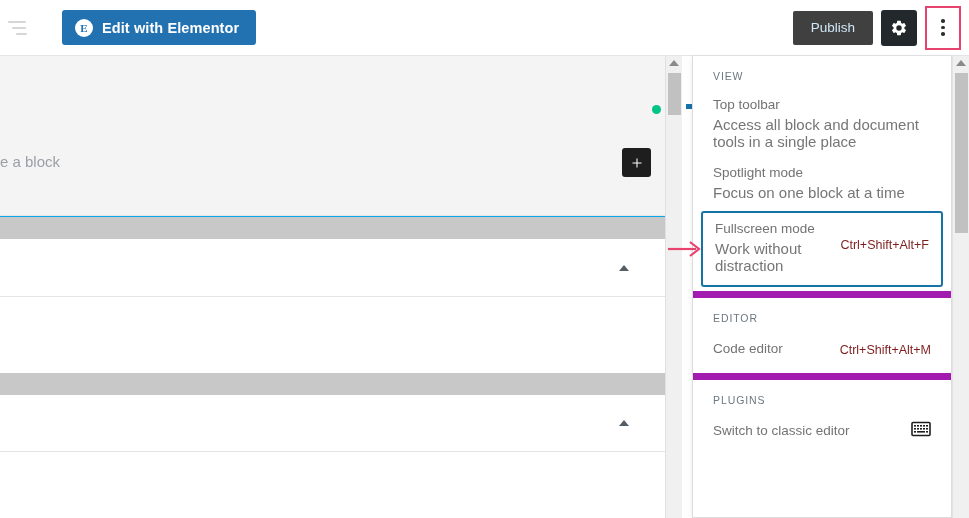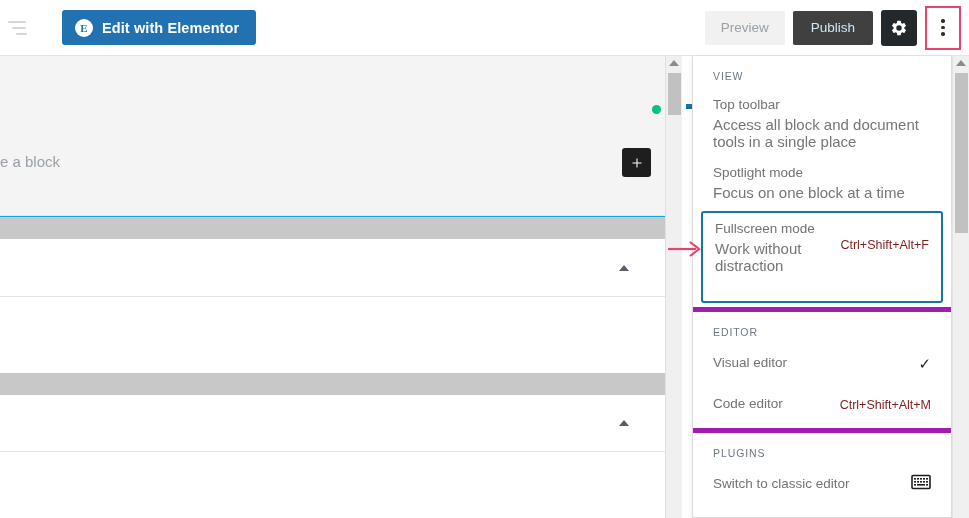--- a/index.html
+++ b/index.html
@@ -133,38 +133,38 @@
     position: absolute; left: 2px; top: 17px; width: 13px; height: 42px;
     background: #c1c1c1; cursor: pointer;
   }
 
   
   .menu {
     position: absolute; left: 692px; top: 56px; width: 260px; height: 462px;
     background: #ffffff; border: 1px solid #dcdcdc; border-top: none;
     box-shadow: 0 2px 6px rgba(0,0,0,.08);
   }
-  .menu-group { border-bottom: 5px solid #a21caf; }
+  .menu-group { border-bottom: 7px solid #a21caf; }
   .menu-group:last-child { border-bottom: none; }
   .menu-label {
     font-size: 10.5px; letter-spacing: .9px; color: #6c7781;
     padding: 14px 20px 8px 20px; text-transform: uppercase;
   }
   .menu-item {
     padding: 5px 20px 8px 20px; cursor: pointer;
     display: flex; align-items: flex-start; justify-content: space-between; gap: 8px;
   }
   .mi-text { flex: 1 1 auto; min-width: 0; }
   .mi-title { font-size: 13.5px; color: #737373; line-height: 20px; }
   .mi-desc { font-size: 15px; color: #767676; line-height: 17px; margin-top: 1px; }
   .mi-short { font-size: 12.5px; color: #7f1d1d; white-space: nowrap; padding-top: 19px; }
   .mi-short-1l { padding-top: 1px; }
 
   .menu-item.highlight {
-    margin: 2px 8px 4px 8px; padding: 6px 12px 27px 12px;
+    margin: 2px 8px 4px 8px; padding: 6px 12px 11px 12px;
     border: 2px solid #1673a8; border-radius: 3px;
   }
   .mi-check { font-size: 15px; color: #1e1e1e; padding-top: 1px; }
   .kbd-icon { padding-top: 0px; }
 
   .menu-row-inline {
     padding: 7px 20px 14px 20px; display: flex; align-items: center;
     justify-content: space-between; cursor: pointer;
   }
 
@@ -192,21 +192,20 @@
       <i></i>
       <i></i>
     </div>
 
     <button class="elementor-btn">
       <span class="el-badge">E</span>
       <span>Edit with Elementor</span>
     </button>
 
     <div class="topbar-right">
-      <button class="preview-btn">Preview</button>
       <button class="publish-btn">Publish</button>
 
       <button class="sq-btn">
         <svg width="18" height="18" viewBox="0 0 24 24">
           <path fill="#ffffff" d="M19.14 12.94a7.07 7.07 0 000-1.88l2.03-1.58a.5.5 0 00.12-.64l-1.92-3.32a.5.5 0 00-.6-.22l-2.39.96a7.2 7.2 0 00-1.62-.94l-.36-2.54a.5.5 0 00-.5-.42h-3.84a.5.5 0 00-.5.42l-.36 2.54c-.58.24-1.12.55-1.62.94l-2.39-.96a.5.5 0 00-.6.22L2.66 8.84a.5.5 0 00.12.64l2.03 1.58a7.07 7.07 0 000 1.88l-2.03 1.58a.5.5 0 00-.12.64l1.92 3.32c.12.22.38.3.6.22l2.39-.96c.5.39 1.04.7 1.62.94l.36 2.54c.04.24.25.42.5.42h3.84c.25 0 .46-.18.5-.42l.36-2.54c.58-.24 1.12-.55 1.62-.94l2.39.96c.22.08.48 0 .6-.22l1.92-3.32a.5.5 0 00-.12-.64l-2.03-1.58zM12 15.6A3.6 3.6 0 1112 8.4a3.6 3.6 0 010 7.2z"></path>
         </svg>
       </button>
 
       <div class="dots-wrap">
         <span class="dots">
@@ -277,24 +276,20 @@
           <span class="mi-title">Fullscreen mode</span>
           <span class="mi-desc" style="display:block;max-width:110px">Work without distraction</span>
         </span>
         <span class="mi-short">Ctrl+Shift+Alt+F</span>
       </div>
     </div>
 
     <div class="menu-group">
       <div class="menu-label">EDITOR</div>
 
-      <div class="menu-row-inline">
-        <span class="mi-title">Visual editor</span>
-        <span class="mi-check">✓</span>
-      </div>
 
       <div class="menu-row-inline">
         <span class="mi-title">Code editor</span>
         <span class="mi-short mi-short-1l">Ctrl+Shift+Alt+M</span>
       </div>
     </div>
 
     <div class="menu-group">
       <div class="menu-label">PLUGINS</div>
 

